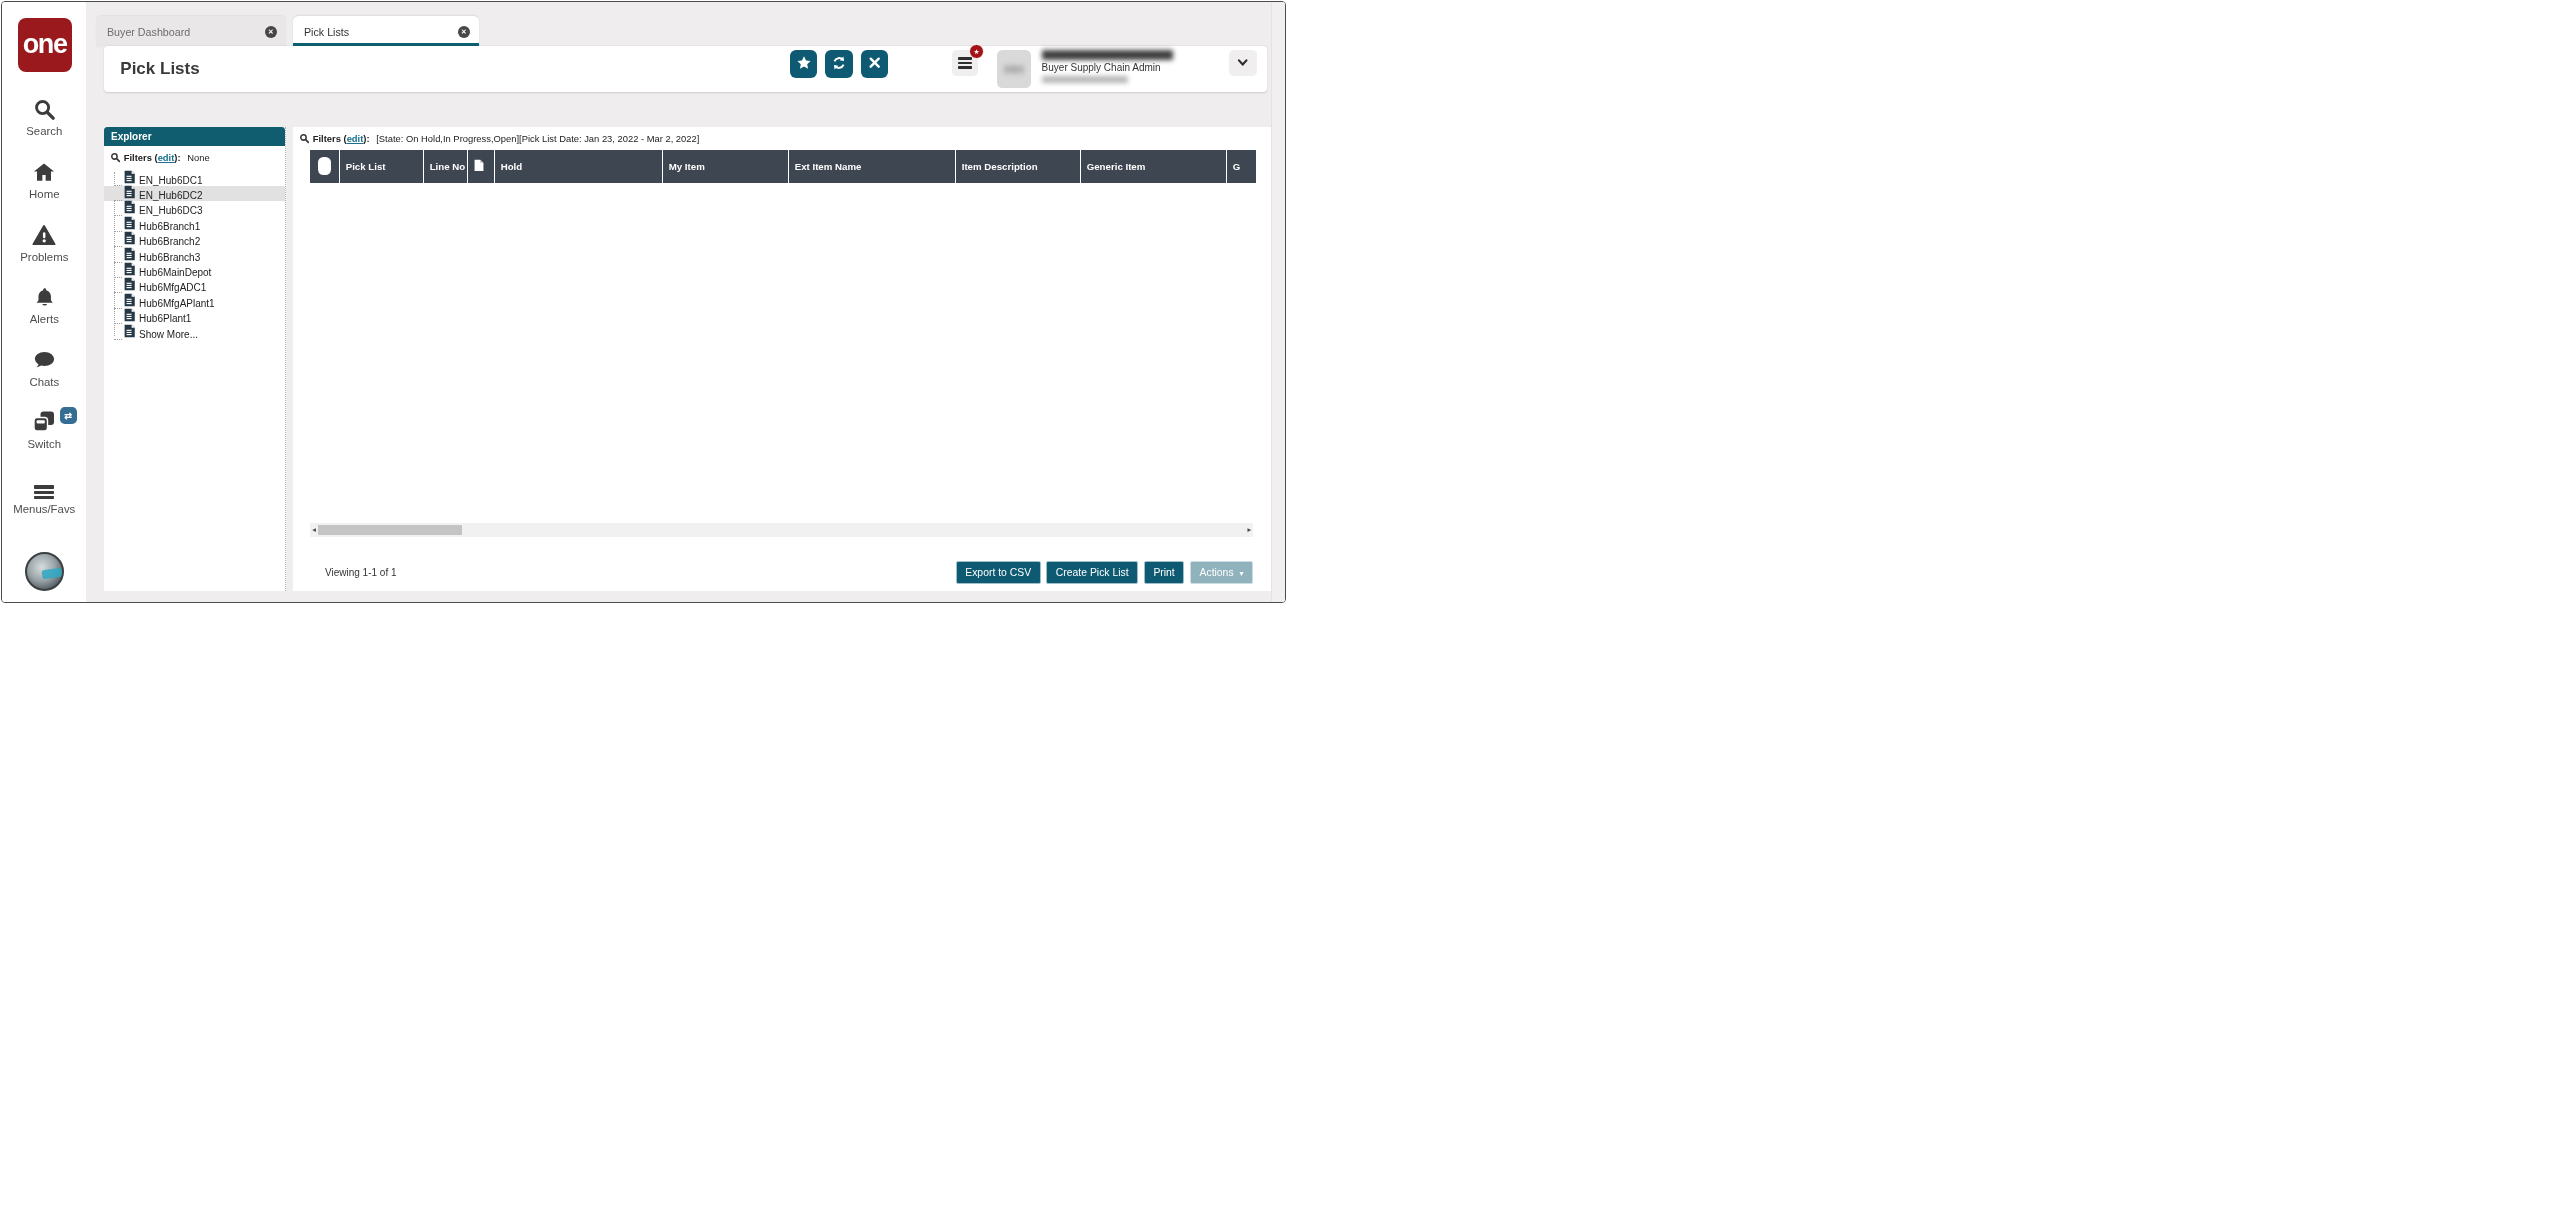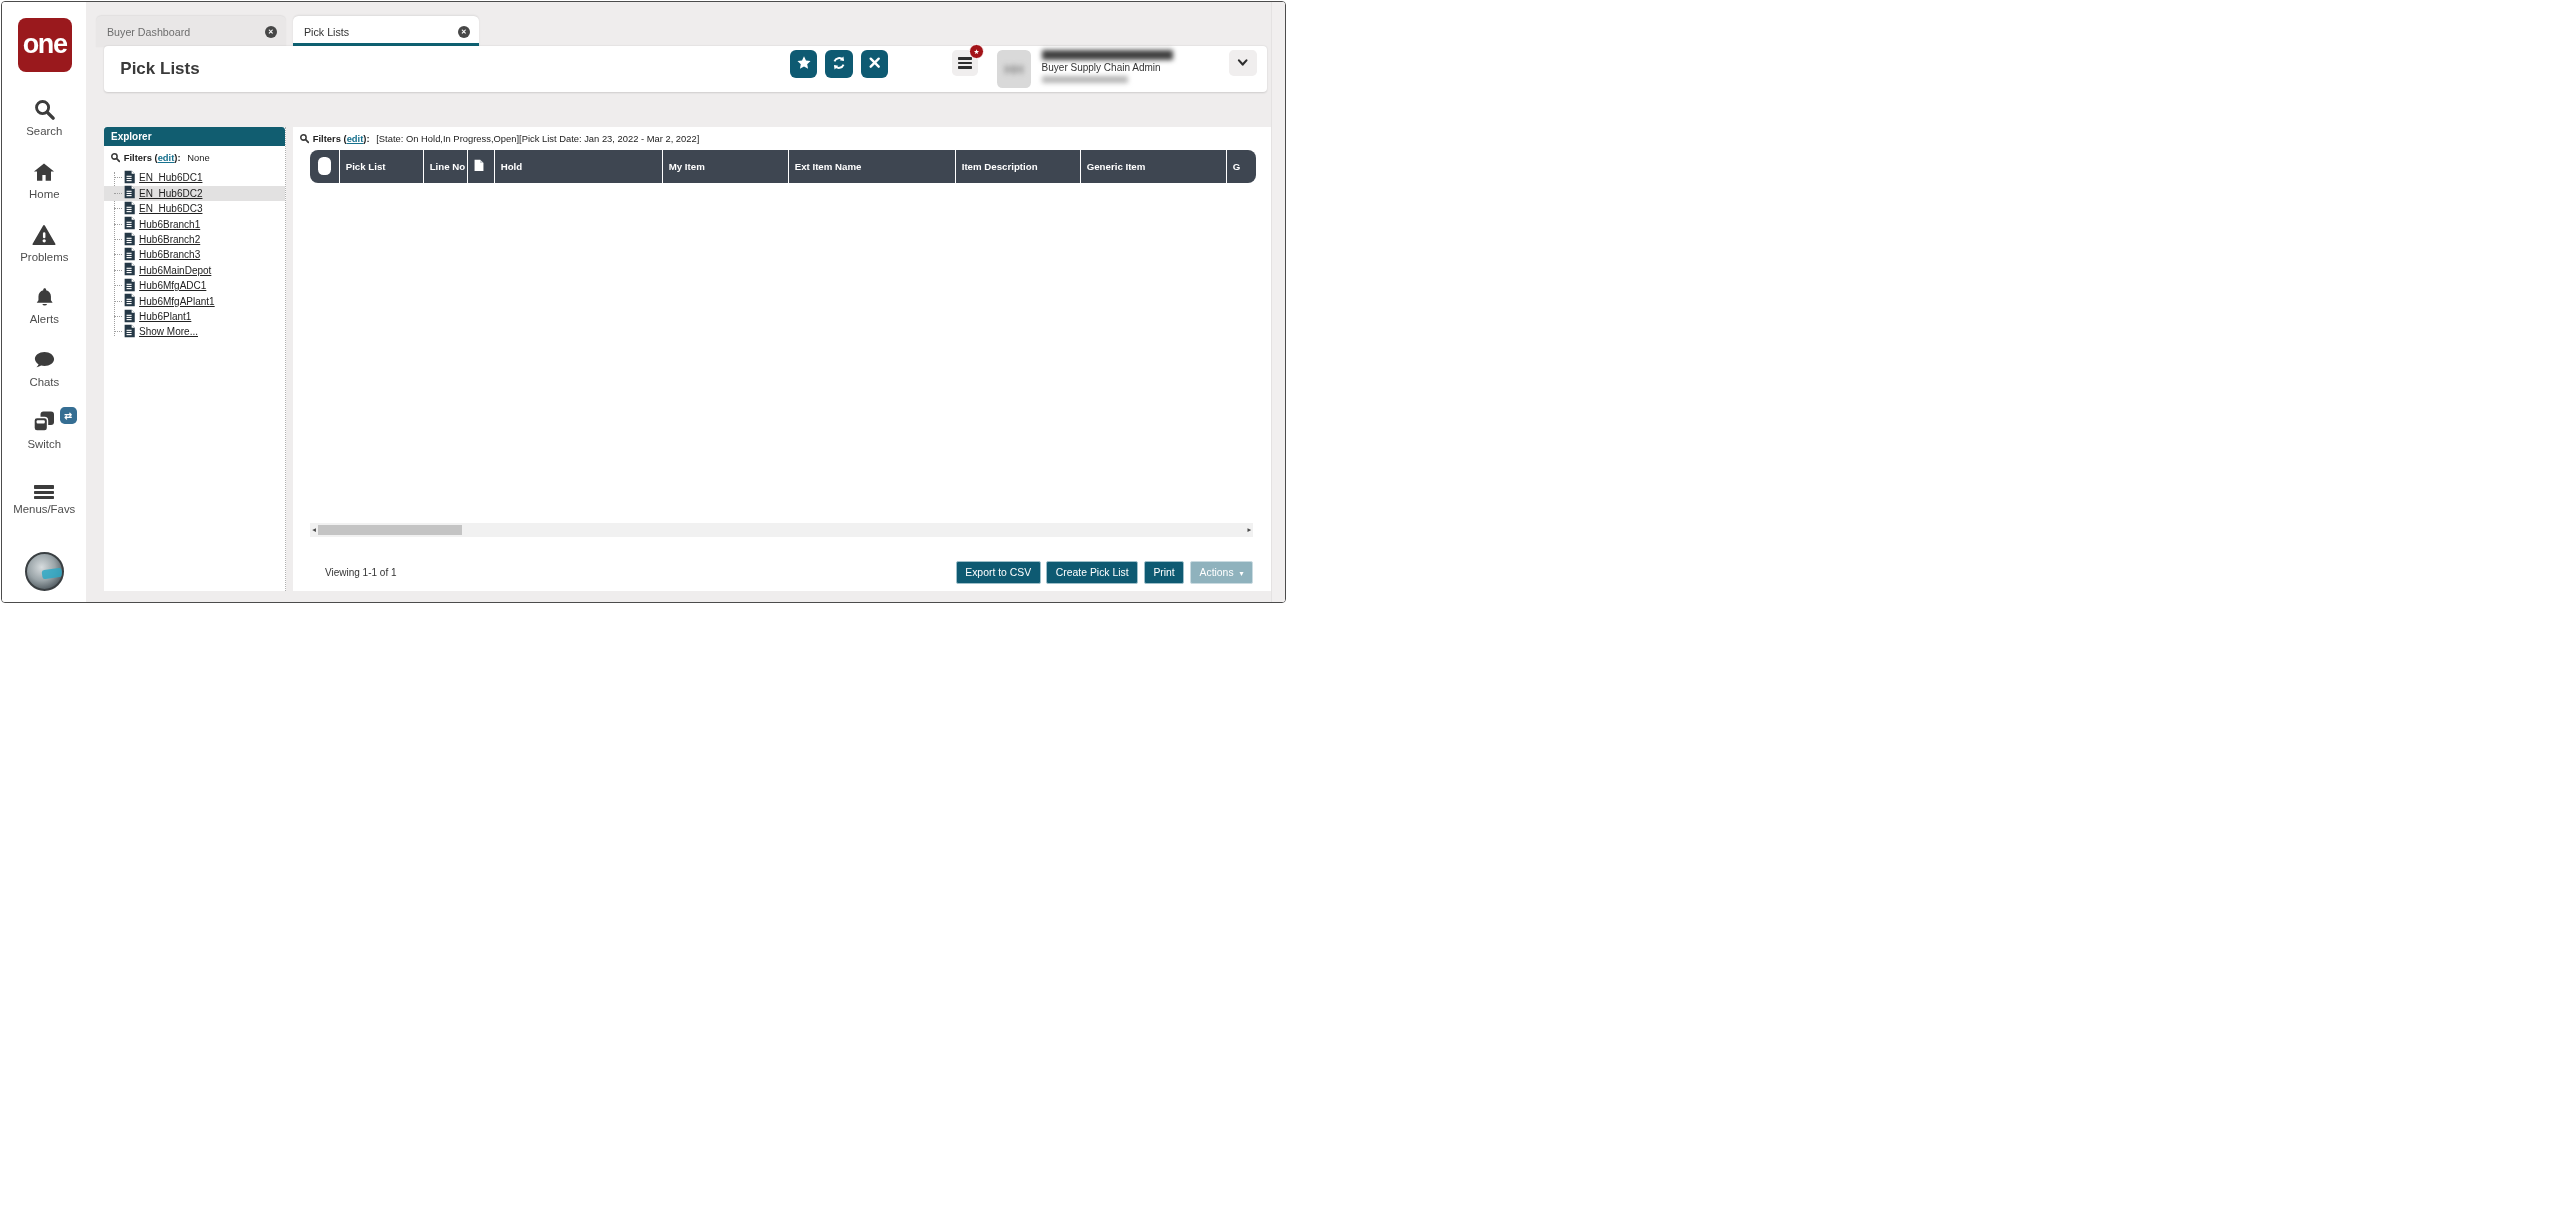--- a/index.html
+++ b/index.html
@@ -69,32 +69,32 @@
               border-right:0.7px dotted #b0b0b0; }
   .explorer .panel-hdr { font-size:10px; }
   .filters-line { display:flex; align-items:flex-start; padding:6px 5.4px 4px 5.4px; font-size:9.4px; color:#222; }
   .filters-line svg { margin-right:3.4px; flex:none; }
   .filters-line b { font-weight:bold; }
   .edit-link { color:#17718e; font-weight:bold; text-decoration:underline; cursor:pointer; }
   .filters-val { margin-left:6.7px; font-weight:normal; white-space:nowrap; }
 
   .tree { position:relative; margin-top:1.3px; }
   .tree::before { content:""; position:absolute; left:10px; top:1.3px; bottom:4px; border-left:0.7px dotted #9f9f9f; }
-  .tree-item { position:relative; display:flex; align-items:center; height:15.4px; padding-left:10px;
-               font-size:10px; color:#222; cursor:pointer;text-decoration:underline; }
+  .tree-item { position:relative; display:flex; align-items:flex-end; height:15.4px; padding-left:10px;
+               font-size:10px; color:#222; cursor:pointer; }
   .tree-item::before { content:""; width:7.4px; border-top:0.7px dotted #9f9f9f; margin-right:2px; flex:none; }
   .tree-item.selected { background:#e2e1e1; }
   .tree-item svg { margin-right:4px; flex:none; }
 
   .report { position:absolute; left:207px; top:125px; width:978px; height:464px; background:#fff; }
   .report .panel-hdr { font-size:9.4px; border-radius:2.7px 2.7px 0 0; }
 
   
   .grid { margin-left:17px; width:946px; }
-  .grid-hdr { display:flex; background:#3e4651; height:33px;border-radius:8px; }
+  .grid-hdr { display:flex; background:#3e4651; height:33px; }
   .gh { display:flex; align-items:center; padding-left:5.4px; color:#fff; font-weight:bold; font-size:9.7px;
         border-left:0.7px solid #fff; line-height:1.15; }
   .gh:first-child { border-left:none; justify-content:center; padding-left:0; }
   .gr { display:flex; height:25px; border-bottom:1.3px solid #3a414b; }
   .gc { display:flex; align-items:center; padding-left:5.4px; border-right:0.7px dashed #c9c9c9; font-size:10px; }
   .gc:first-child { justify-content:center; padding-left:0; }
   .c0{width:29px} .c1{width:84px} .c2{width:44px} .c3{width:27px} .c4{width:168px}
   .c5{width:126px} .c6{width:167px} .c7{width:125px} .c8{width:146px} .c9{flex:1; overflow:hidden; border-right:none;}
   .cbx-h { width:13.4px; height:18px; background:#fff; border-radius:5.4px; }
   .cbx-r { width:13.4px; height:18px; background:#efefef; border:0.7px solid #cfcfcf; border-radius:5.4px; }

